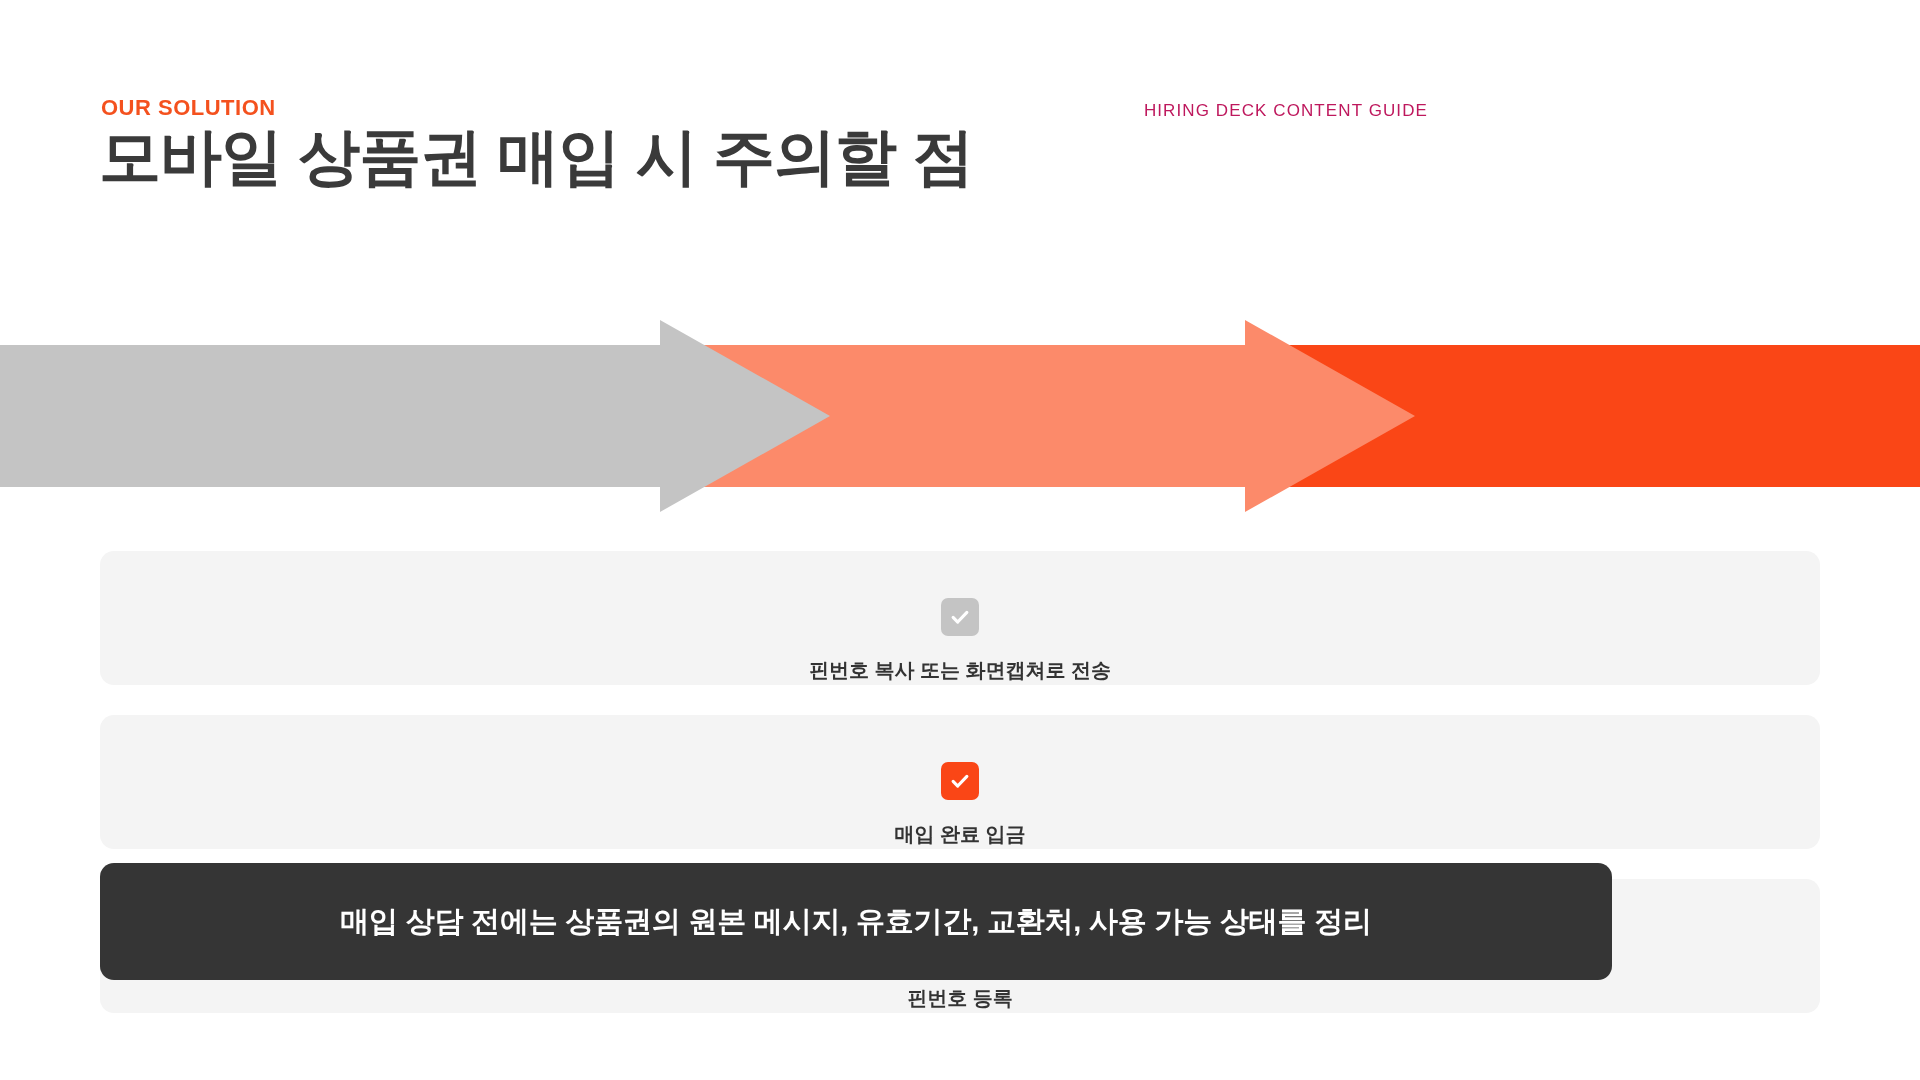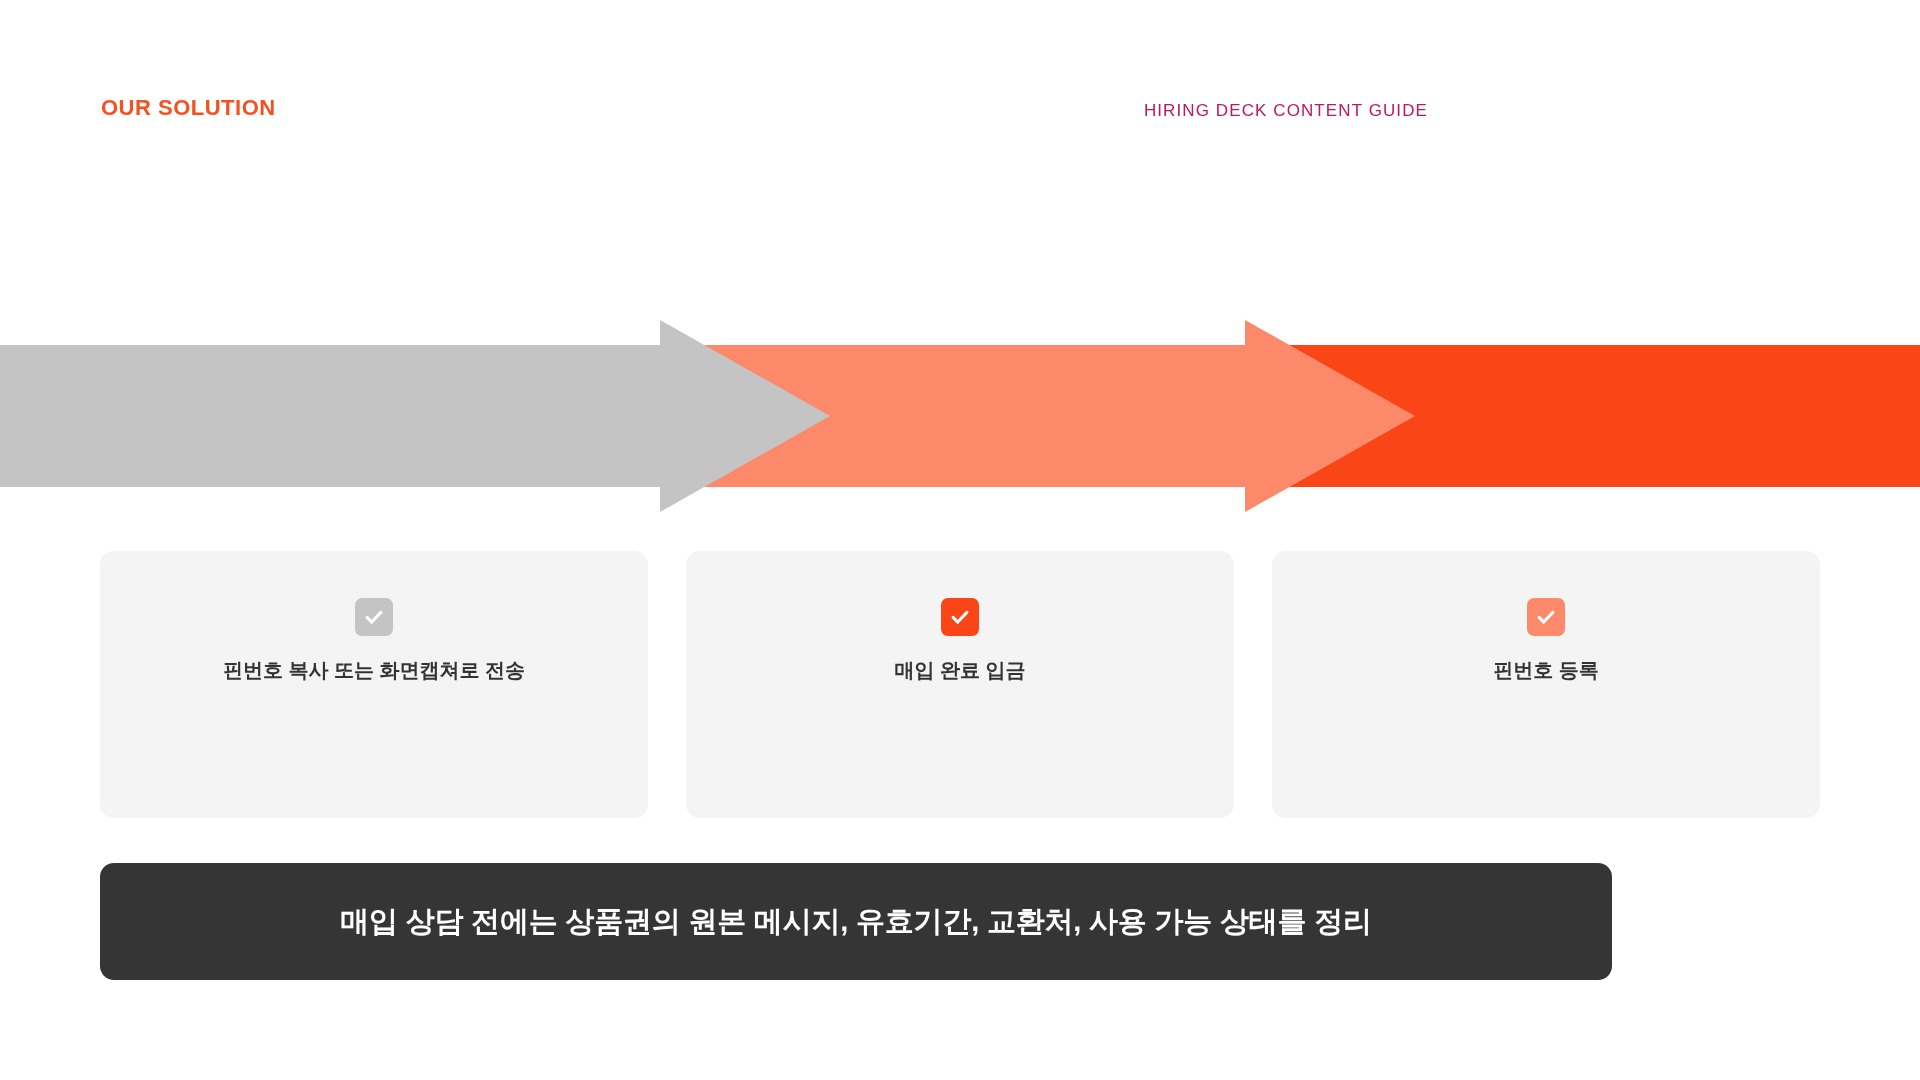--- a/index.html
+++ b/index.html
@@ -51,21 +51,21 @@
     letter-spacing:0.5px;
   }
   .arrow-label.l1 { left:385px; top:416px; }
   .arrow-label.l2 { left:960px; top:416px; }
   .arrow-label.l3 { left:1538px; top:416px; }
 
   
   .cards {
     position:absolute; left:100px; top:551px;
     width:1720px; height:267px;
-    display:flex; gap:38px;
+    display:flex; gap:30px;flex-direction:column;
   }
   .card {
     flex:1 1 0;
     background:#F4F4F4;
     border-radius:14px;
     display:flex;
     flex-direction:column;
     align-items:center;
     padding-top:47px;
   }
@@ -98,20 +98,21 @@
     letter-spacing:-0.2px;
     white-space:nowrap;
   }
 </style>
 </head>
 <body>
 
 <div class="header">
   <div class="eyebrow">OUR SOLUTION</div>
 
+  <h1 class="page-title">모바일 상품권 매입 시 주의할 점</h1>
 
   <div class="deck-label">HIRING DECK CONTENT GUIDE</div>
 </div>
 
 <div class="arrow-band">
   <svg width="1920" height="200" viewBox="0 0 1920 200" xmlns="http://www.w3.org/2000/svg">
 
     <rect x="0" y="29" width="1920" height="142" fill="#FA4616"></rect>
 
     <polygon points="0,29 1245,29 1245,4 1415,100 1245,196 1245,171 0,171" fill="#FC8A6A"></polygon>

